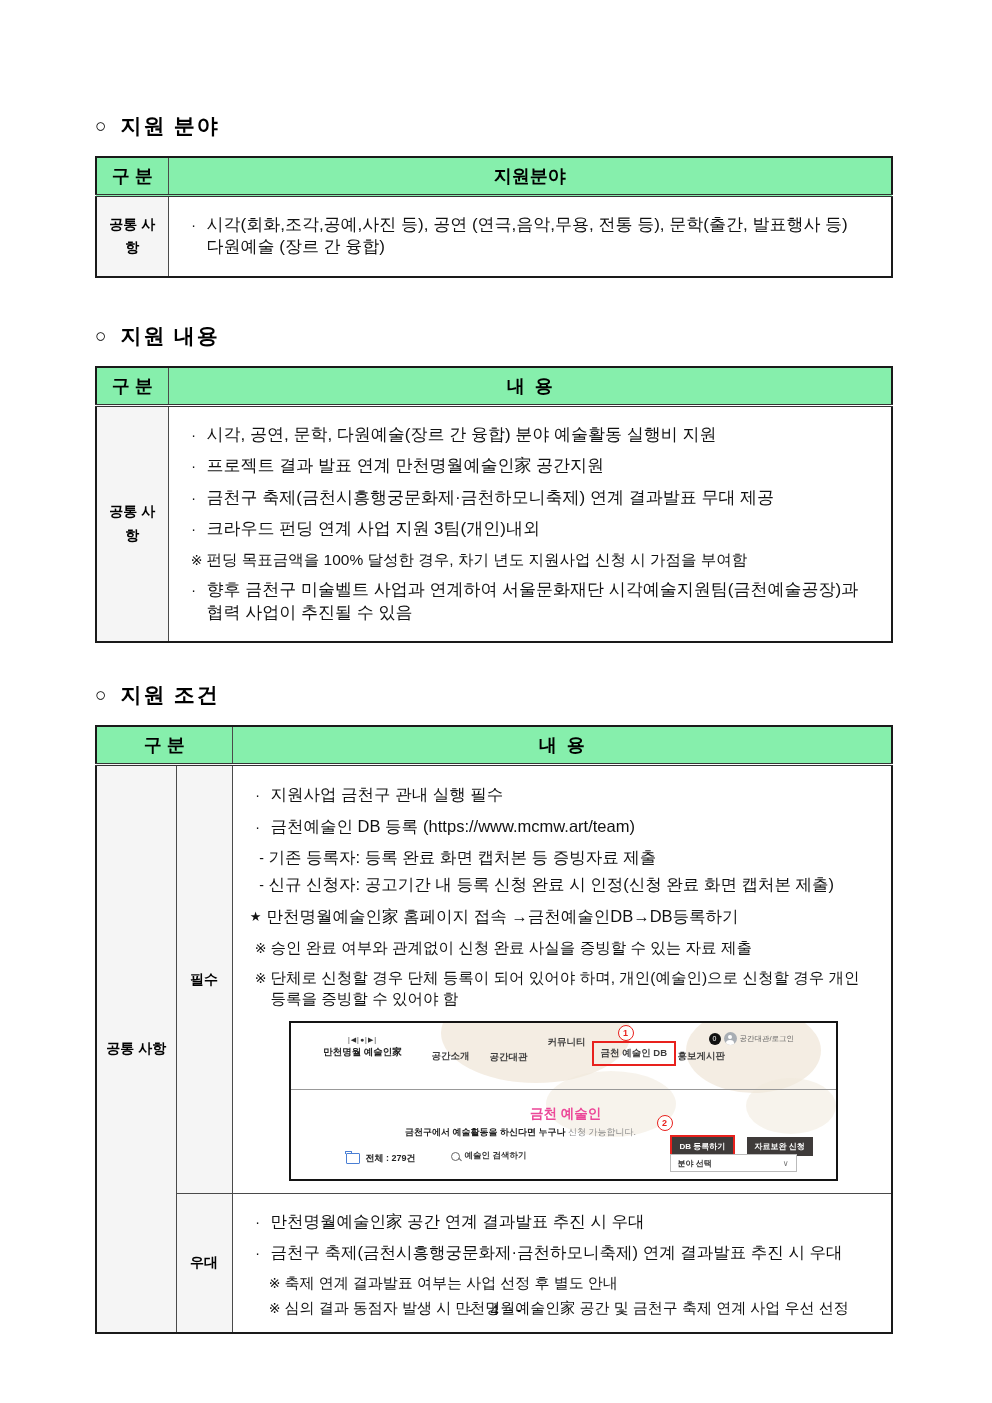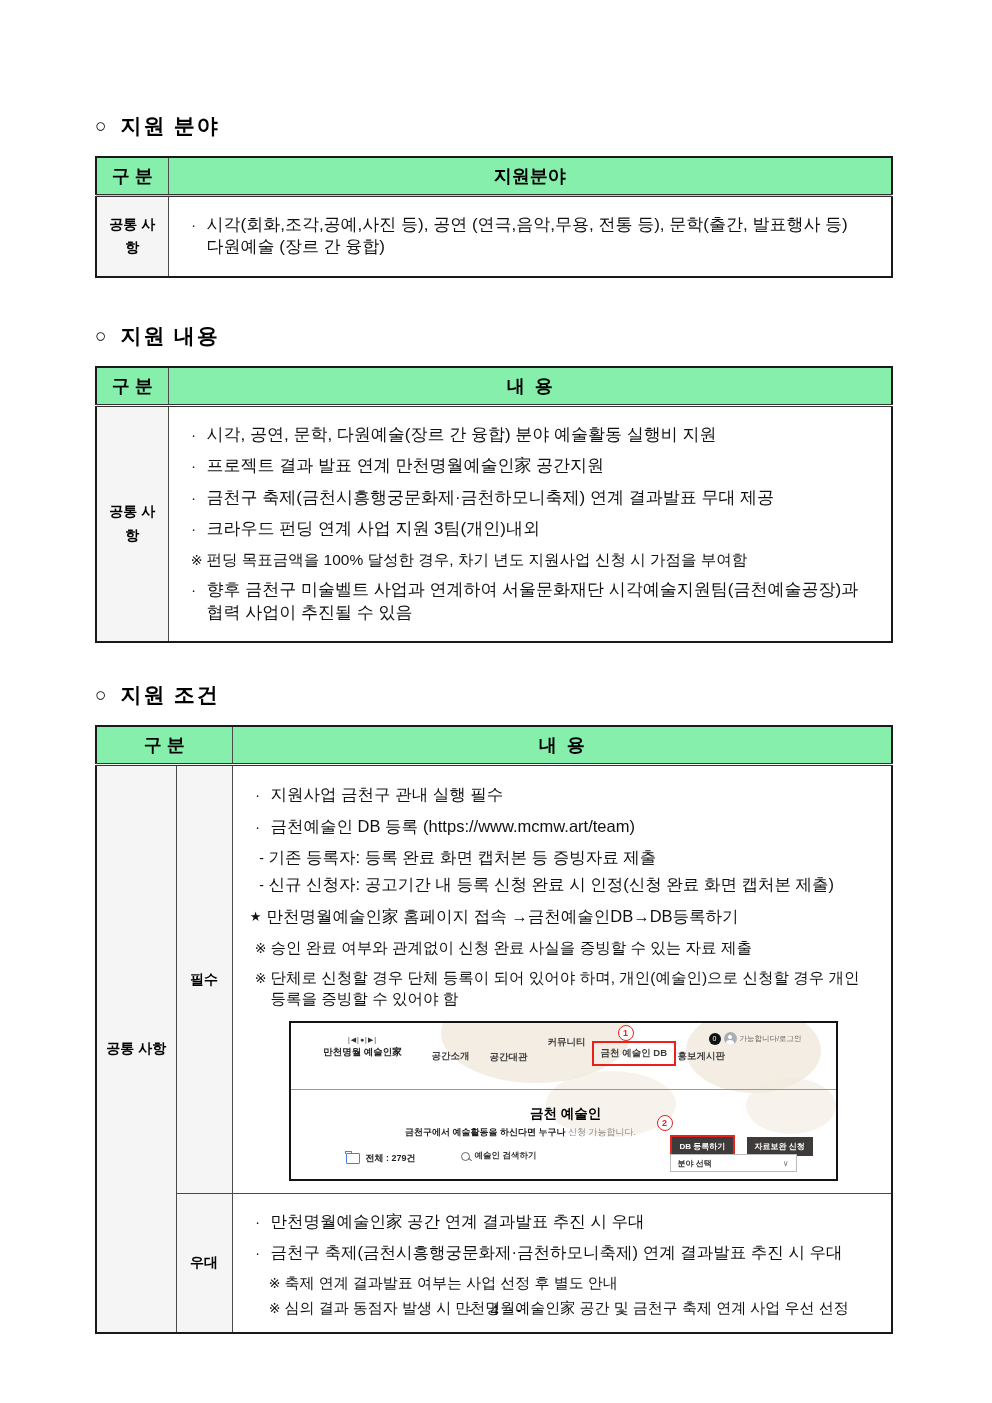--- a/index.html
+++ b/index.html
@@ -70,34 +70,34 @@
   .acct{left:418px;top:9px;display:flex;align-items:center;gap:3px;}
   .badge{width:12px;height:12px;border-radius:50%;background:#111;color:#fff;font-size:7px;
          display:flex;align-items:center;justify-content:center;}
   .avatar{width:13px;height:13px;border-radius:50%;background:#a9aeb4;position:relative;overflow:hidden;}
   .avatar::before{content:"";position:absolute;top:2.5px;left:4.5px;width:4px;height:4px;
          border-radius:50%;background:#fff;}
   .avatar::after{content:"";position:absolute;top:8px;left:2.5px;width:8px;height:6px;
          border-radius:50% 50% 0 0;background:#fff;}
   .login{font-size:7.5px;color:#666;}
   .divider{left:0;top:66px;width:545px;border-top:1px solid #999;}
-  .shot-title{left:0;top:82px;width:550px;text-align:center;font-size:13.5px;font-weight:bold;color:#000000;}
+  .shot-title{left:0;top:82px;width:550px;text-align:center;font-size:13.5px;font-weight:bold;color:#ec4899;}
   .shot-sub{left:0;top:103px;width:460px;text-align:center;font-size:9px;}
   .shot-sub .b{font-weight:bold;color:#222;}
   .shot-sub .g{color:#8a8a8a;}
   .btn{color:#fff;background:#3f3b3a;font-size:8px;font-weight:bold;padding:4px 8px;white-space:nowrap;}
   .btn1{left:379px;top:112px;border:2.5px solid #e8211d;}
   .btn2{left:456px;top:114px;text-align:right;}
   .totrow{left:55px;top:129px;display:flex;align-items:center;}
   .folder{width:12px;height:9px;border:1.3px solid #4a7fd4;border-radius:1px;position:relative;
           display:inline-block;margin-right:6px;}
   .folder::before{content:"";position:absolute;top:-3.2px;left:-1.3px;width:5px;height:2px;
           border:1.3px solid #4a7fd4;border-bottom:none;border-radius:1px 1px 0 0;}
   .total{font-size:9px;font-weight:bold;color:#222;}
-  .search{left:170px;top:127px;display:flex;align-items:center;width:142px;
+  .search{left:160px;top:127px;display:flex;align-items:center;width:142px;
           border-bottom:6px solid #7f1d1d;padding-bottom:20px;}
   .mag{width:7px;height:7px;border:1.3px solid #666;border-radius:50%;position:relative;
        display:inline-block;margin-right:5px;flex:none;}
   .mag::after{content:"";position:absolute;width:4px;height:1.3px;background:#666;
        transform:rotate(45deg);right:-3.5px;bottom:-1px;}
   .search .ph{font-size:8.5px;font-weight:bold;color:#333;}
   .select{left:379px;top:131px;width:127px;height:18px;border:1px solid #bbb;background:#fff;
           display:flex;align-items:center;justify-content:space-between;padding:0 7px;box-sizing:border-box;}
   .select .sl{font-size:8px;font-weight:bold;color:#333;}
   .select .ch{font-size:8px;color:#777;}
@@ -251,21 +251,21 @@
             <div class="abs navitem nav2">공간대관</div>
             <div class="abs navitem nav3">커뮤니티</div>
             <div class="abs navitem navbox">금천 예술인 DB</div>
             <div class="abs navitem nav5">홍보게시판</div>
 
             <div class="abs circ step1">1</div>
 
             <div class="abs acct">
               <span class="badge">0</span>
               <span class="avatar"></span>
-              <span class="login">가능합니다/로그인</span>
+              <span class="login">공간대관/로그인</span>
             </div>
 
             <div class="abs divider"></div>
 
             <div class="abs shot-title">금천 예술인</div>
             <div class="abs shot-sub">
               <span class="b">금천구에서 예술활동을 하신다면 누구나</span><span class="g"> 신청 가능합니다.</span>
             </div>
             <div class="abs circ step2">2</div>
 

